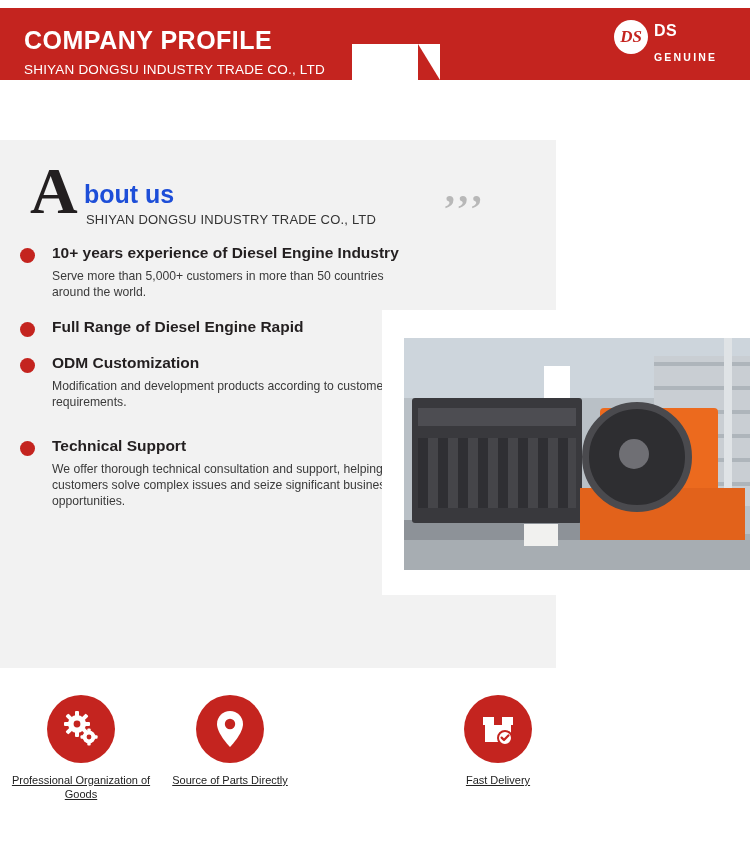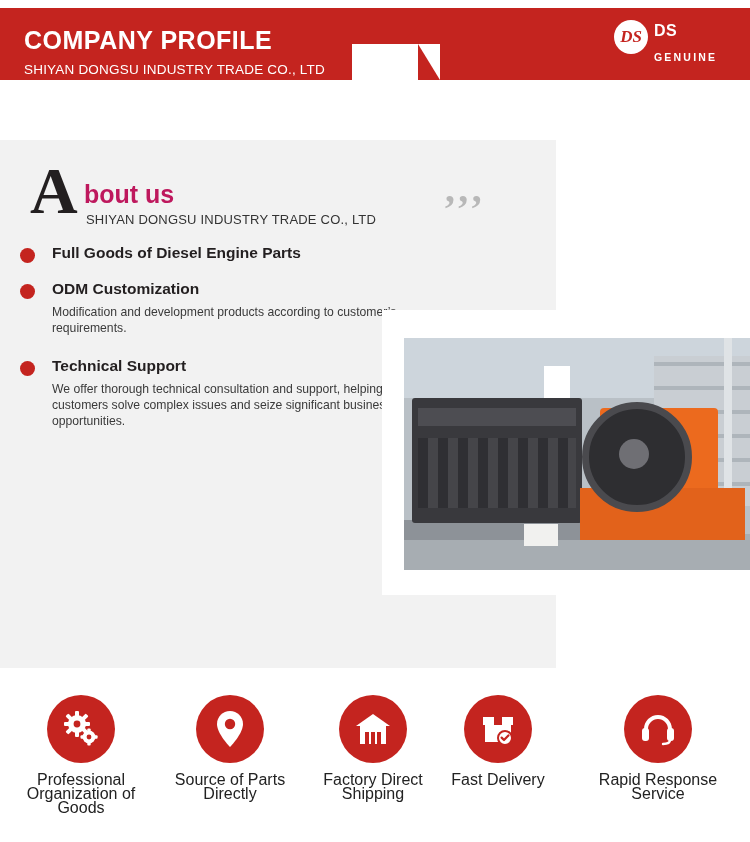--- a/index.html
+++ b/index.html
@@ -80,21 +80,21 @@
     position:absolute;left:0;top:140px;width:556px;height:528px;
     background:#f2f2f2;
   }
   .about-big{
     position:absolute;left:30px;top:18px;
     font-size:66px;line-height:66px;font-weight:bold;color:#231f20;
     font-family:"Liberation Serif", serif;
   }
   .about-word{
     position:absolute;left:84px;top:40px;
-    font-size:25px;font-weight:bold;color:#be185d;
+    font-size:25px;font-weight:bold;color:#1d4ed8;
   }
   .about-sub{
     position:absolute;left:86px;top:72px;
     font-size:13px;color:#333333;letter-spacing:.2px;
   }
   .quote{
     position:absolute;left:443px;top:45px;
     font-size:40px;color:#b8b8b8;font-weight:bold;
     letter-spacing:3px;font-family:"Liberation Serif", serif;
   }
@@ -163,21 +163,21 @@
   }
   .feature{
     position:absolute;top:0;width:150px;text-align:center;
   }
   .circle{
     width:68px;height:68px;border-radius:50%;background:#c4241f;
     margin:19px auto 10px auto;position:relative;
   }
   .circle svg{position:absolute;left:50%;top:50%;transform:translate(-50%,-50%);}
   .f-label{
-    font-size:16px;line-height:14px;color:#222222;
+    font-size:11px;line-height:14px;color:#222222;text-decoration:underline;
   }
 </style>
 </head>
 <body>
 
 <div class="header">
   <div class="header-right"></div>
   <div class="header-left"></div>
   <div class="header-notch"></div>
 
@@ -196,27 +196,32 @@
 </div>
 
 <div class="about-panel">
   <div class="about-big">A</div>
   <div class="about-word">bout us</div>
   <div class="about-sub">SHIYAN DONGSU INDUSTRY TRADE CO., LTD</div>
   <div class="quote">’’’</div>
 
   <div class="bullets">
 
-
     <div class="bullet">
       <span class="dot"></span>
-      <p class="b-title">Full Goods of Diesel Engine Parts</p>
-    </div>
-
-    <div class="bullet" style="margin-bottom:21px">
+      <p class="b-title">10+ years experience of Diesel Engine Industry</p>
+      <p class="b-text">Serve more than 5,000+ customers in more than 50 countries around the world.</p>
+    </div>
+
+    <div class="bullet">
+      <span class="dot"></span>
+      <p class="b-title">Full Range of Diesel Engine Rapid</p>
+    </div>
+
+    <div class="bullet" style="margin-bottom:27px">
       <span class="dot"></span>
       <p class="b-title">ODM Customization</p>
       <p class="b-text">Modification and development products according to customer’s requirements.</p>
     </div>
 
     <div class="bullet">
       <span class="dot"></span>
       <p class="b-title">Technical Support</p>
       <p class="b-text">We offer thorough technical consultation and support, helping customers solve complex issues and seize significant business opportunities.</p>
     </div>
@@ -274,51 +279,28 @@
   <div class="feature" style="left:155px">
     <div class="circle">
       <svg width="34" height="40" viewBox="0 0 34 40">
         <path d="M17 2C9.8 2 4 7.8 4 15c0 9.8 13 23 13 23s13-13.2 13-23C30 7.8 24.2 2 17 2z" fill="#ffffff"></path>
         <circle cx="17" cy="15" r="5.2" fill="#c4241f"></circle>
       </svg>
     </div>
     <div class="f-label">Source of Parts Directly</div>
   </div>
 
-  <div class="feature" style="left:298px">
-    <div class="circle">
-      <svg width="38" height="36" viewBox="0 0 38 36">
-        <path d="M19 3L2 15h34L19 3z" fill="#ffffff"></path>
-        <rect x="6" y="15" width="26" height="18" fill="#ffffff"></rect>
-        <rect x="11" y="21" width="4" height="12" fill="#c4241f"></rect>
-        <rect x="17" y="21" width="4" height="12" fill="#c4241f"></rect>
-        <rect x="23" y="21" width="4" height="12" fill="#c4241f"></rect>
-      </svg>
-    </div>
-    <div class="f-label">Factory Direct Shipping</div>
-  </div>
 
   <div class="feature" style="left:423px">
     <div class="circle">
       <svg width="38" height="36" viewBox="0 0 38 36">
         <rect x="4" y="6" width="30" height="8" fill="#ffffff"></rect>
         <rect x="6" y="14" width="26" height="17" fill="#ffffff"></rect>
         <rect x="15" y="6" width="8" height="8" fill="#c4241f"></rect>
         <path d="M26 20a7 7 0 1 0 0 14 7 7 0 0 0 0-14z" fill="#ffffff" stroke="#c4241f" stroke-width="2"></path>
         <path d="M22.6 26.6l2.4 2.4 4.4-4.6" fill="none" stroke="#c4241f" stroke-width="2.2" stroke-linecap="round" stroke-linejoin="round"></path>
       </svg>
     </div>
     <div class="f-label">Fast Delivery</div>
   </div>
 
-  <div class="feature" style="left:583px">
-    <div class="circle">
-      <svg width="38" height="34" viewBox="0 0 38 34">
-        <path d="M19 3C11.3 3 5 9.3 5 17v5h4v-5c0-5.5 4.5-10 10-10s10 4.5 10 10v5h4v-5C33 9.3 26.7 3 19 3z" fill="#ffffff"></path>
-        <rect x="3" y="16" width="7" height="13" rx="3" fill="#ffffff"></rect>
-        <rect x="28" y="16" width="7" height="13" rx="3" fill="#ffffff"></rect>
-        <path d="M31 28c0 3-3 4-7 4" stroke="#ffffff" stroke-width="2.4" fill="none" stroke-linecap="round"></path>
-      </svg>
-    </div>
-    <div class="f-label">Rapid Response Service</div>
-  </div>
 
 </div>
 
 </body></html>

